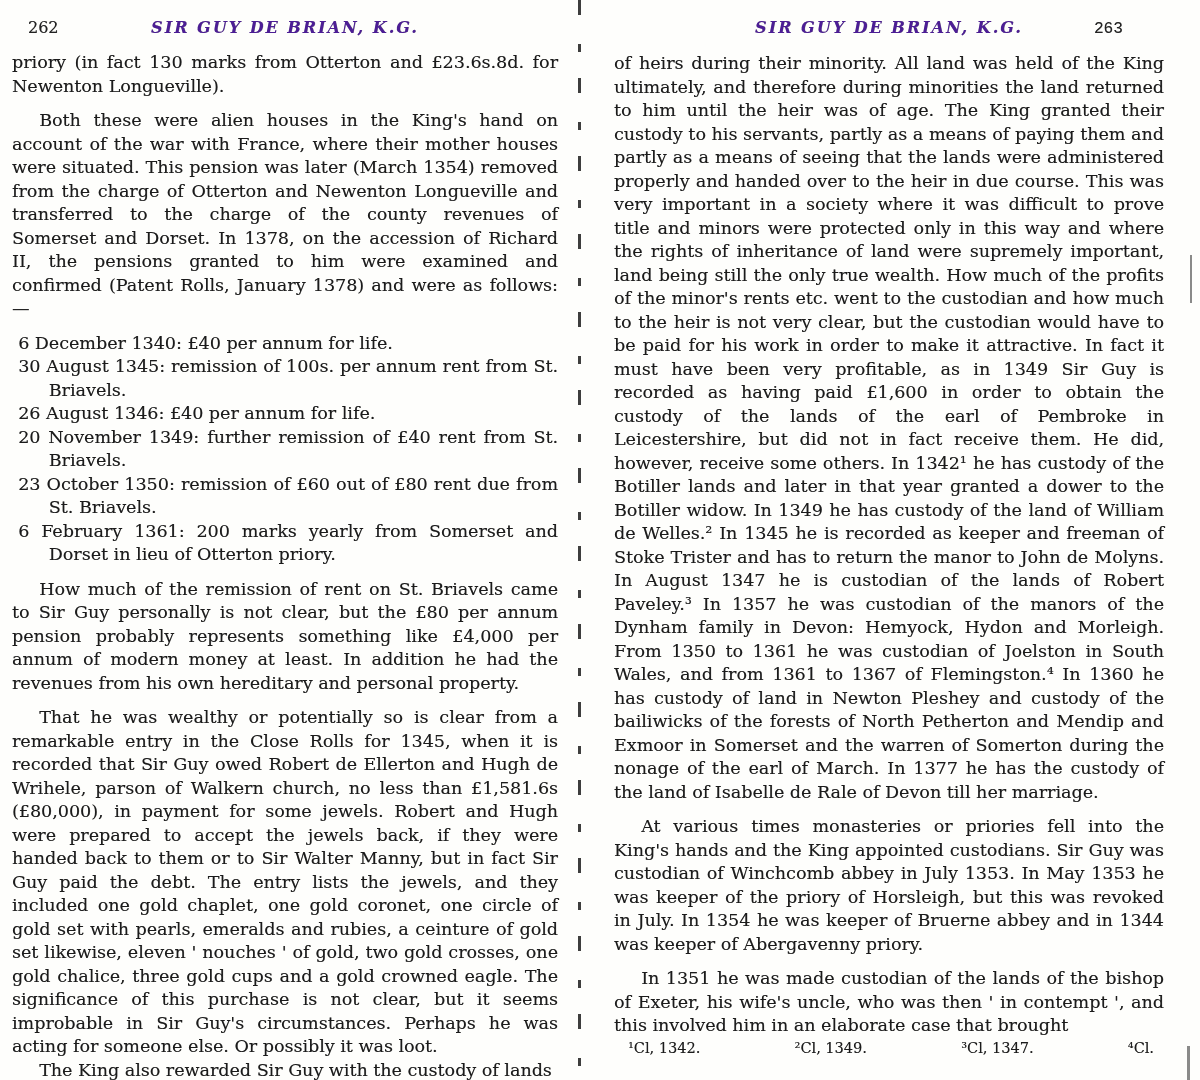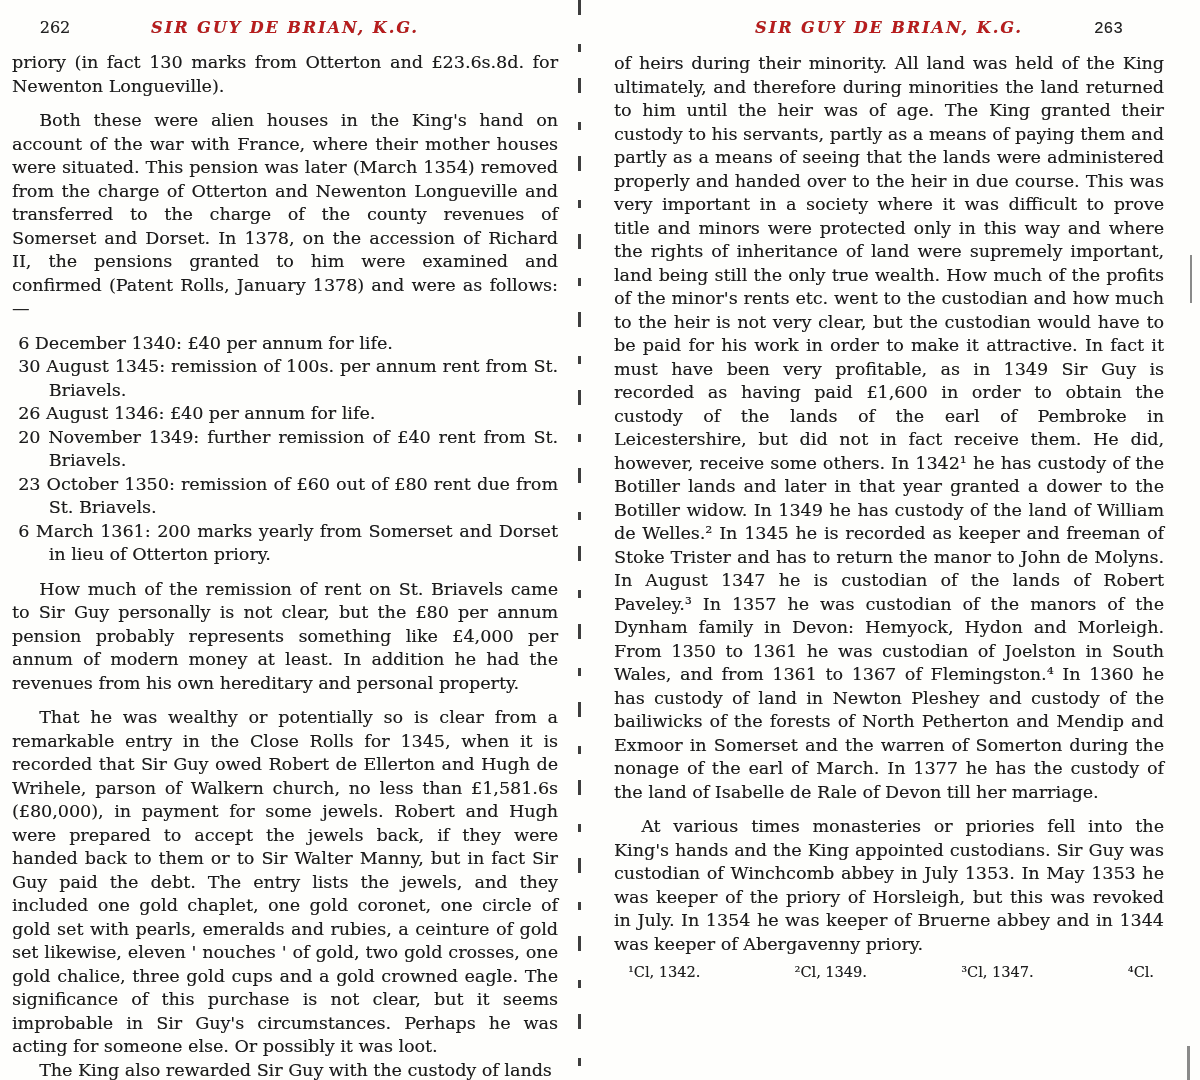--- a/index.html
+++ b/index.html
@@ -34,24 +34,24 @@
     align-items: baseline;
     margin: 8px 0 14px 0;
   }
   .running-title {
     grid-column: 2;
     text-align: center;
     font-style: italic;
     font-weight: bold;
     font-size: 16px;
     letter-spacing: 2px;
-    color: #b91c1c;
+    color: #4c1d95;
   }
   .page-num { font-size: 16px; color: #222; }
-  .page-num.left-num  { grid-column: 1; grid-row: 1; text-align: center; margin-left: 16px; }
+  .page-num.left-num  { grid-column: 1; grid-row: 1; text-align: left; margin-left: 16px; }
   .page-num.right-num { grid-column: 3; grid-row: 1; text-align: left; font-family: Liberation Mono, monospace; }
 
   .body-text {
     font-size: 17.5px;
     line-height: 23.5px;
     text-align: justify;
   }
   .body-text p { margin: 0; }
   .para-gap { margin-top: 11px !important; }
   .indent { text-indent: 1.55em; }
@@ -62,21 +62,21 @@
     padding: 0;
   }
   ul.pension-list li {
     padding-left: 2.1em;
     text-indent: -1.75em;
   }
 
   .footnotes {
     display: flex;
     justify-content: space-between;
-    margin-top: 8px;
+    margin-top: 2px;
     padding: 0 10px 0 14px;
     font-size: 14.5px;
   }
 
   .gutter-line {
     position: absolute;
     left: 578px;
     top: 0;
     width: 3px;
     height: 1080px;
@@ -112,21 +112,21 @@
       <p>priory (in fact 130 marks from Otterton and £23.6s.8d. for Newenton Longueville).</p>
 
       <p class="para-gap indent">Both these were alien houses in the King's hand on account of the war with France, where their mother houses were situated.  This pension was later (March 1354) removed from the charge of Otterton and Newenton Longueville and transferred to the charge of the county revenues of Somerset and Dorset.  In 1378, on the accession of Richard II, the pensions granted to him were examined and confirmed (Patent Rolls, January 1378) and were as follows:—</p>
 
       <ul class="pension-list para-gap">
         <li>6 December 1340: £40 per annum for life.</li>
         <li>30 August 1345: remission of 100s. per annum rent from St. Briavels.</li>
         <li>26 August 1346: £40 per annum for life.</li>
         <li>20 November 1349: further remission of £40 rent from St. Briavels.</li>
         <li>23 October 1350: remission of £60 out of £80 rent due from St. Briavels.</li>
-        <li>6 March 1361: 200 marks yearly from Somerset and Dorset in lieu of Otterton priory.</li>
+        <li>6 February 1361: 200 marks yearly from Somerset and Dorset in lieu of Otterton priory.</li>
       </ul>
 
       <p class="para-gap indent">How much of the remission of rent on St. Briavels came to Sir Guy personally is not clear, but the £80 per annum pension probably represents something like £4,000 per annum of modern money at least.  In addition he had the revenues from his own hereditary and personal property.</p>
 
       <p class="para-gap indent">That he was wealthy or potentially so is clear from a remarkable entry in the Close Rolls for 1345, when it is recorded that Sir Guy owed Robert de Ellerton and Hugh de Wrihele, parson of Walkern church, no less than £1,581.6s (£80,000), in payment for some jewels.  Robert and Hugh were prepared to accept the jewels back, if they were handed back to them or to Sir Walter Manny, but in fact Sir Guy paid the debt.  The entry lists the jewels, and they included one gold chaplet, one gold coronet, one circle of gold set with pearls, emeralds and rubies, a ceinture of gold set likewise, eleven ' nouches ' of gold, two gold crosses, one gold chalice, three gold cups and a gold crowned eagle.  The significance of this purchase is not clear, but it seems improbable in Sir Guy's circumstances.  Perhaps he was acting for someone else.  Or possibly it was loot.</p>
 
       <p class="indent">The King also rewarded Sir Guy with the custody of lands</p>
     </div>
   </div>
 
@@ -136,20 +136,21 @@
     <div class="page-header">
       <span class="running-title">SIR GUY DE BRIAN, K.G.</span>
       <span class="page-num right-num">263</span>
     </div>
 
     <div class="body-text">
       <p>of heirs during their minority.  All land was held of the King ultimately, and therefore during minorities the land returned to him until the heir was of age.  The King granted their custody to his servants, partly as a means of paying them and partly as a means of seeing that the lands were administered properly and handed over to the heir in due course. This was very important in a society where it was difficult to prove title and minors were protected only in this way and where the rights of inheritance of land were supremely important, land being still the only true wealth.  How much of the profits of the minor's rents etc. went to the custodian and how much to the heir is not very clear, but the custodian would have to be paid for his work in order to make it attractive.  In fact it must have been very profitable, as in 1349 Sir Guy is recorded as having paid £1,600 in order to obtain the custody of the lands of the earl of Pembroke in Leicestershire, but did not in fact receive them.  He did, however, receive some others.  In 1342¹ he has custody of the Botiller lands and later in that year granted a dower to the Botiller widow.  In 1349 he has custody of the land of William de Welles.²  In 1345 he is recorded as keeper and freeman of Stoke Trister and has to return the manor to John de Molyns. In August 1347 he is custodian of the lands of Robert Paveley.³ In 1357 he was custodian of the manors of the Dynham family in Devon: Hemyock, Hydon and Morleigh.  From 1350 to 1361 he was custodian of Joelston in South Wales, and from 1361 to 1367 of Flemingston.⁴  In 1360 he has custody of land in Newton Pleshey and custody of the bailiwicks of the forests of North Petherton and Mendip and Exmoor in Somerset and the warren of Somerton during the nonage of the earl of March.  In 1377 he has the custody of the land of Isabelle de Rale of Devon till her marriage.</p>
 
       <p class="para-gap indent">At various times monasteries or priories fell into the King's hands and the King appointed custodians.  Sir Guy was custodian of Winchcomb abbey in July 1353.  In May 1353 he was keeper of the priory of Horsleigh, but this was revoked in July.  In 1354 he was keeper of Bruerne abbey and in 1344 was keeper of Abergavenny priory.</p>
 
+      <p class="para-gap indent">In 1351 he was made custodian of the lands of the bishop of Exeter, his wife's uncle, who was then ' in contempt ', and this involved him in an elaborate case that brought</p>
     </div>
 
     <div class="footnotes">
       <span>¹Cl, 1342.</span>
       <span>²Cl, 1349.</span>
       <span>³Cl, 1347.</span>
       <span>⁴Cl.</span>
     </div>
   </div>
 

